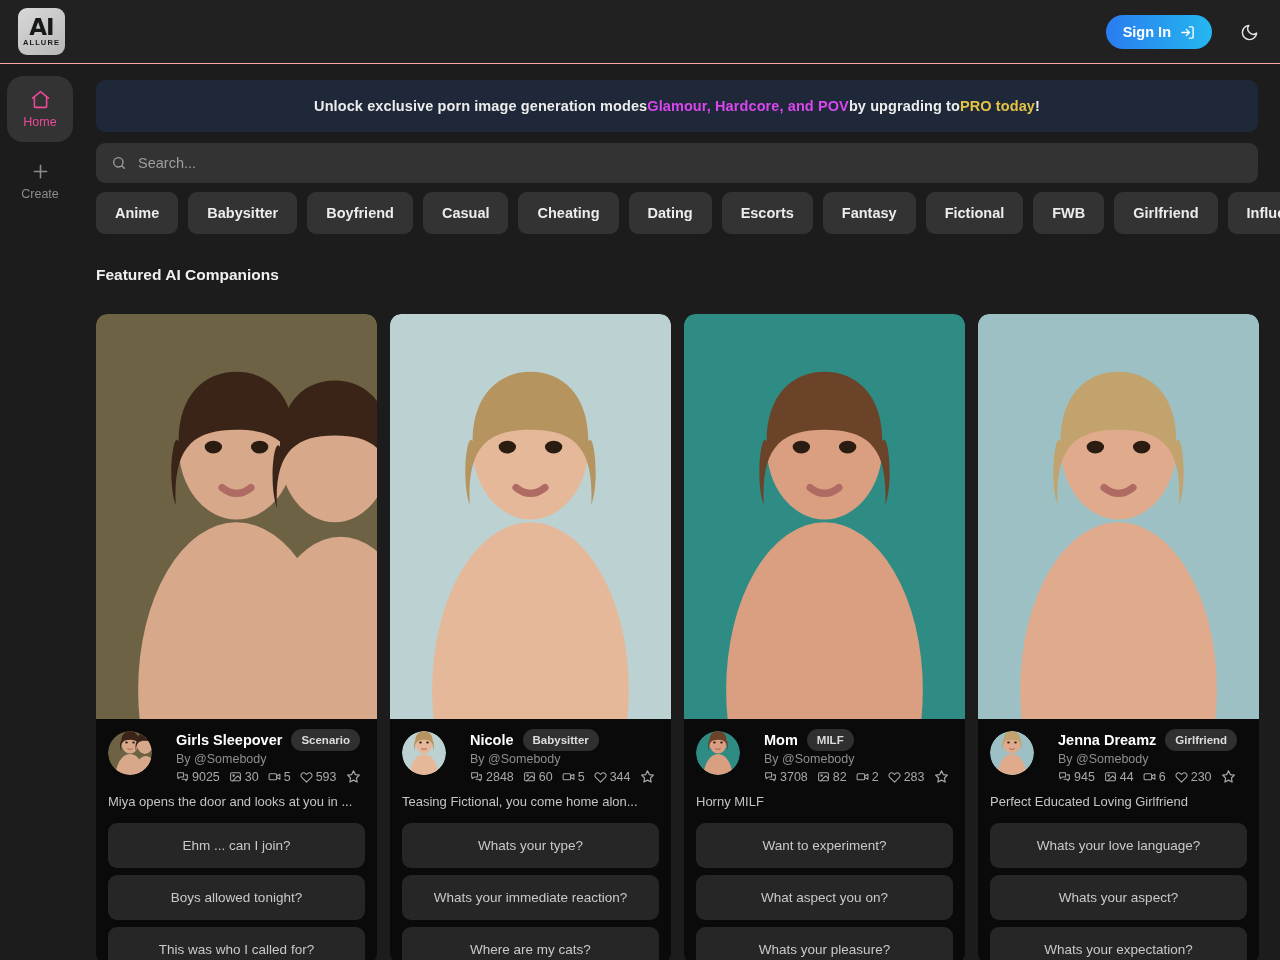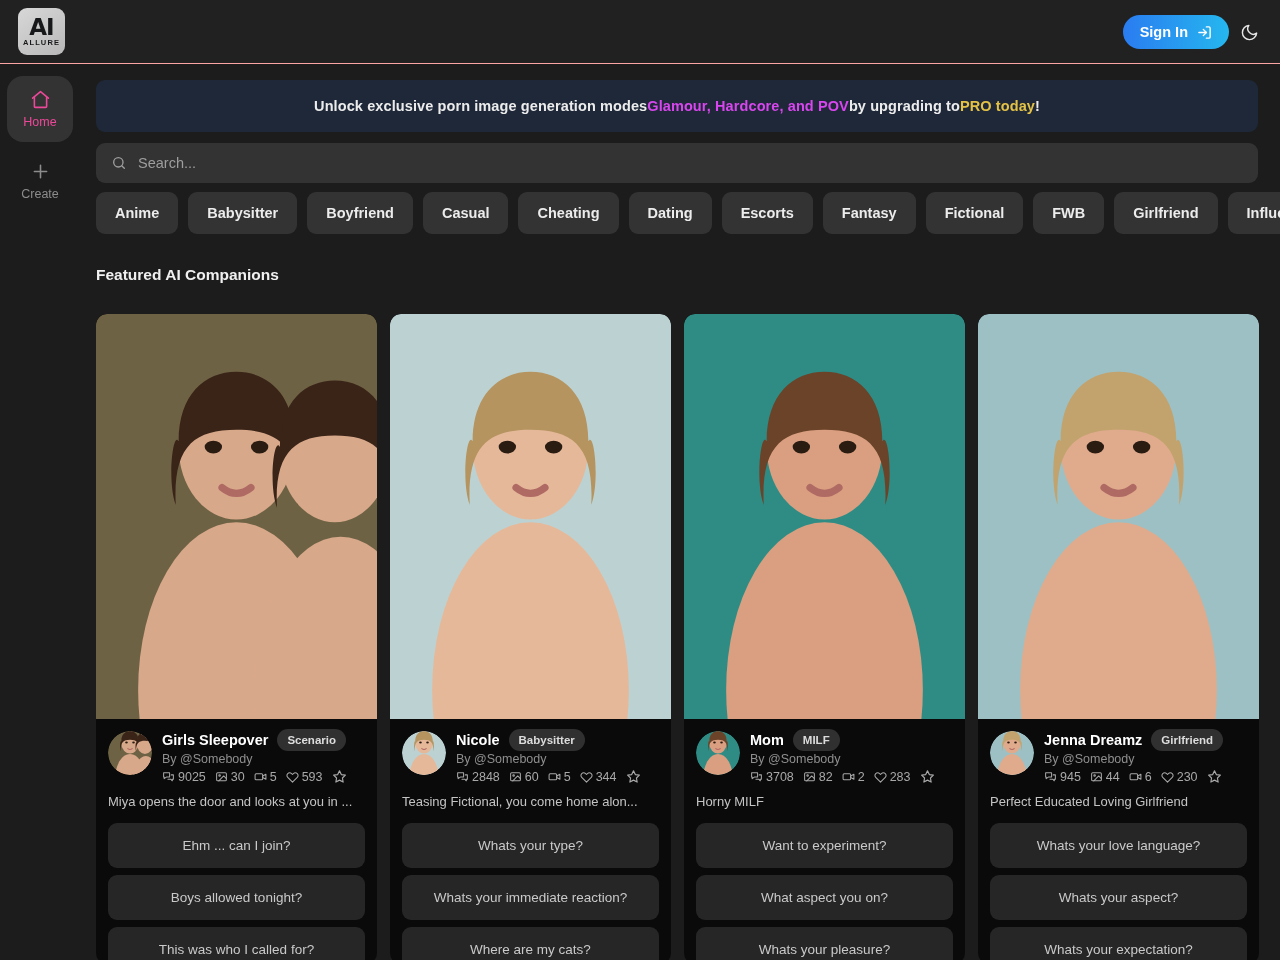--- a/index.html
+++ b/index.html
@@ -34,21 +34,21 @@
     font-size: 23px; font-weight: 800; color: #17181a;
     line-height: 22px; letter-spacing: -1px;
     font-family: "DejaVu Sans", sans-serif;
   }
   .logo-word {
     font-size: 7.5px; font-weight: 700; color: #17181a;
     letter-spacing: 1.1px; line-height: 9px;
   }
   .topbar-right {
     position: absolute; right: 16px; top: 0;
-    height: 64px; display: flex; align-items: center; gap: 5px;
+    height: 64px; display: flex; align-items: center; gap: 22px;
   }
   .signin-btn {
     display: flex; align-items: center; gap: 9px;
     height: 34px; padding: 0 17px;
     border-radius: 17px;
     background: linear-gradient(90deg,#2a7cf0 0%,#25b7ef 100%);
     color: #fff; font-size: 14.5px; font-weight: 600;
     border: none; cursor: pointer;
     font-family: "Liberation Sans", sans-serif;
   }
@@ -142,21 +142,21 @@
     border-radius: 11px;
     overflow: hidden;
     position: relative;
   }
   .card-img {
     width: 281px; height: 405px;
     position: relative; overflow: hidden;
     border-radius: 11px 11px 0 0;
   }
   .card-body { padding: 10px 12px 0 12px; }
-  .card-head { display: flex; align-items: flex-start; gap: 10px; }
+  .card-head { display: flex; align-items: flex-start; gap: 24px; }
   .avatar {
     width: 44px; height: 44px; border-radius: 50%;
     flex: 0 0 44px; overflow: hidden; position: relative;
     margin-top: 2px;
   }
   .head-right { flex: 1; min-width: 0; }
   .name-row { display: flex; align-items: center; gap: 9px; }
   .c-name {
     font-size: 14.5px; font-weight: 700; color: #fff;
     white-space: nowrap;

